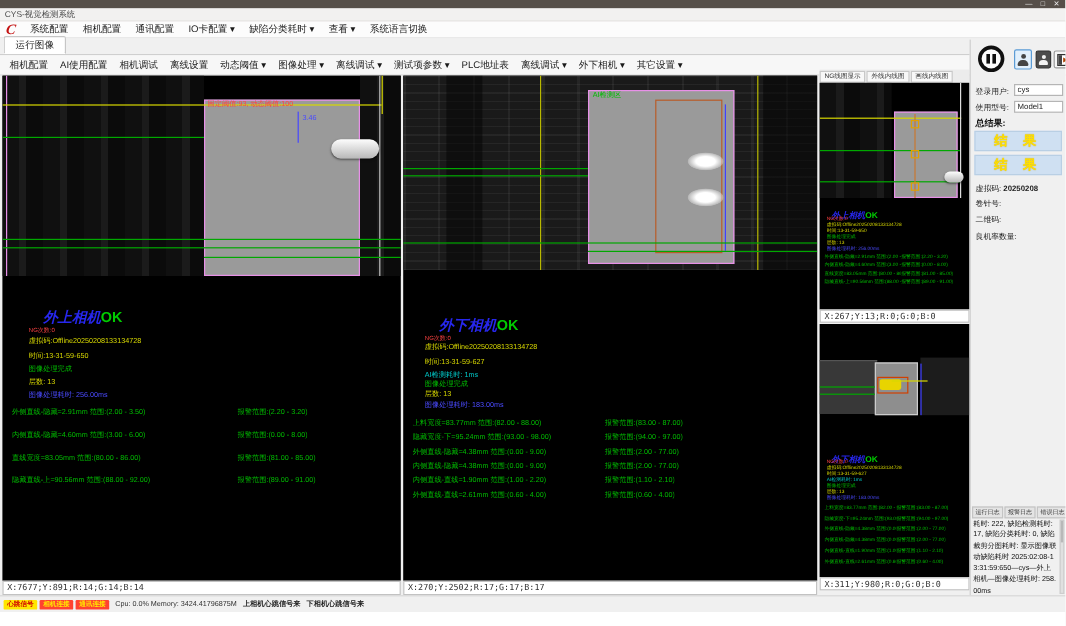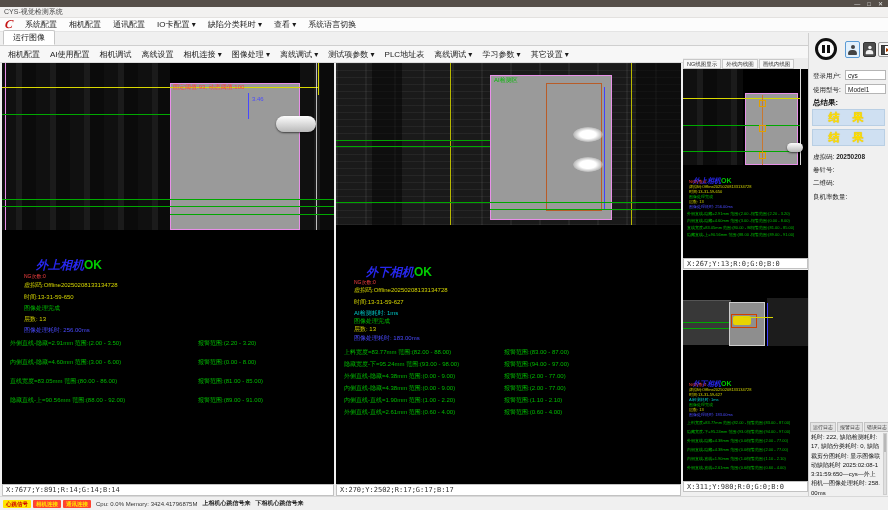--- a/index.html
+++ b/index.html
@@ -112,27 +112,27 @@
     <span class="run-tab">运行图像</span>
   </div>
 
   <div class="abs toolbar">
     <div class="tool-items">
 
     <span class="tool-item">相机配置</span>
         <span class="tool-item">AI使用配置</span>
         <span class="tool-item">相机调试</span>
         <span class="tool-item">离线设置</span>
-        <span class="tool-item">相机连接 ▾</span>
+        <span class="tool-item">动态阈值 ▾</span>
         <span class="tool-item">图像处理 ▾</span>
         <span class="tool-item">离线调试 ▾</span>
         <span class="tool-item">测试项参数 ▾</span>
         <span class="tool-item">PLC地址表</span>
         <span class="tool-item">离线调试 ▾</span>
-        <span class="tool-item">学习参数 ▾</span>
+        <span class="tool-item">外下相机 ▾</span>
         <span class="tool-item">其它设置 ▾</span>
       </div>
   </div>
 
   <div class="abs view" style="left:2px;top:63px;width:332px;height:421px;">
     <div class="sh stripes" style="left:0;top:0;width:168px;height:167px;"></div>
     <div class="sh stripes" style="left:298px;top:0;width:34px;height:167px;"></div>
     <div class="pinkbox" style="left:168px;top:20px;width:130px;height:147px;"></div>
     <div class="vl" style="left:3px;top:0;height:167px;background:#e890e8;"></div>
     <div class="hl" style="left:0;top:24px;width:316px;background:#d8d800;"></div>

